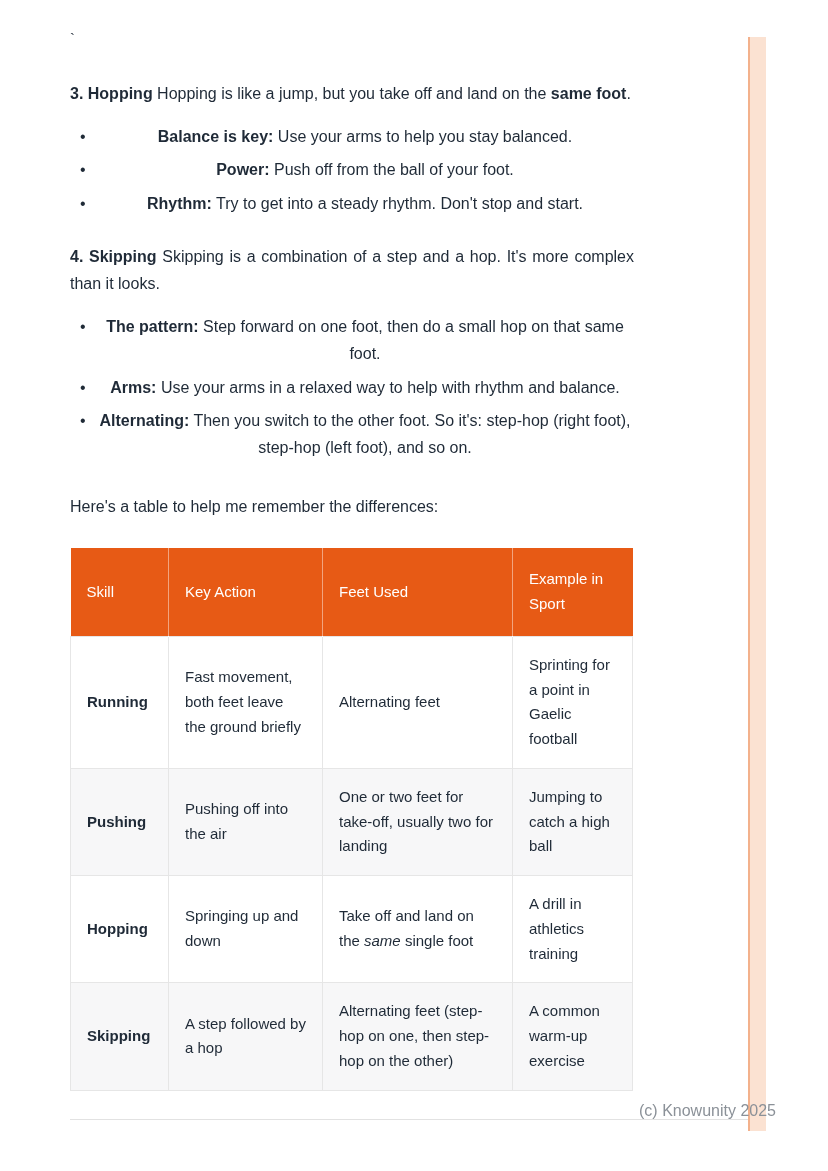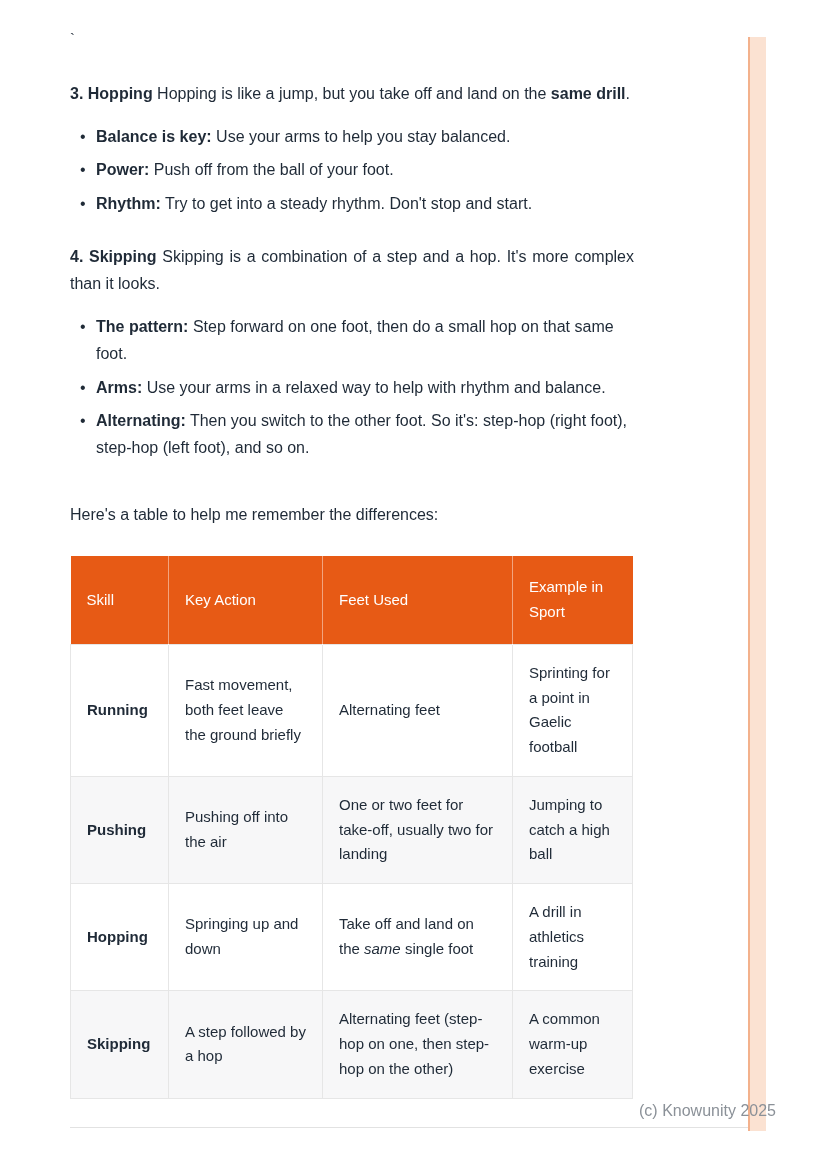--- a/index.html
+++ b/index.html
@@ -23,32 +23,33 @@
     height: 24px;
     font-size: 15px;
     color: #1f2a37;
   }
   p.para {
     font-size: 16px;
     line-height: 1.7;
     margin: 26px 0 16px 0;
     text-align: justify;
   }
-  p.intro { text-align: left; margin-top: 40px; }
+  p.intro { text-align: left; margin-top: 32px; }
   strong { font-weight: 700; }
   ul.bullets {
     list-style: none;
     margin: 14px 0 22px 0;
     padding: 0 0 0 26px;
     font-size: 16px;
     line-height: 1.7;
   }
   ul.bullets li {
     position: relative;
     margin: 6px 0;
+    text-align: center;
   }
   ul.bullets li::before {
     content: "\2022";
     position: absolute;
     left: -16px;
     top: 0;
     color: #1f2a37;
   }
   table.skills {
     border-collapse: collapse;
@@ -109,21 +110,21 @@
 </style>
 </head>
 <body>
 
 <div class="page">
 
   <div class="content">
 
     <div class="stray">`</div>
 
-    <p class="para"><strong>3. Hopping</strong><span> Hopping is like a jump, but you take off and land on the </span><strong>same drill</strong><span>.</span></p>
+    <p class="para"><strong>3. Hopping</strong><span> Hopping is like a jump, but you take off and land on the </span><strong>same foot</strong><span>.</span></p>
 
     <ul class="bullets">
       <li><strong>Balance is key:</strong><span> Use your arms to help you stay balanced.</span></li>
       <li><strong>Power:</strong><span> Push off from the ball of your foot.</span></li>
       <li><strong>Rhythm:</strong><span> Try to get into a steady rhythm. Don't stop and start.</span></li>
     </ul>
 
     <p class="para"><strong>4. Skipping</strong><span> Skipping is a combination of a step and a hop. It's more complex than it looks.</span><strong></strong><span></span></p>
 
     <ul class="bullets">

